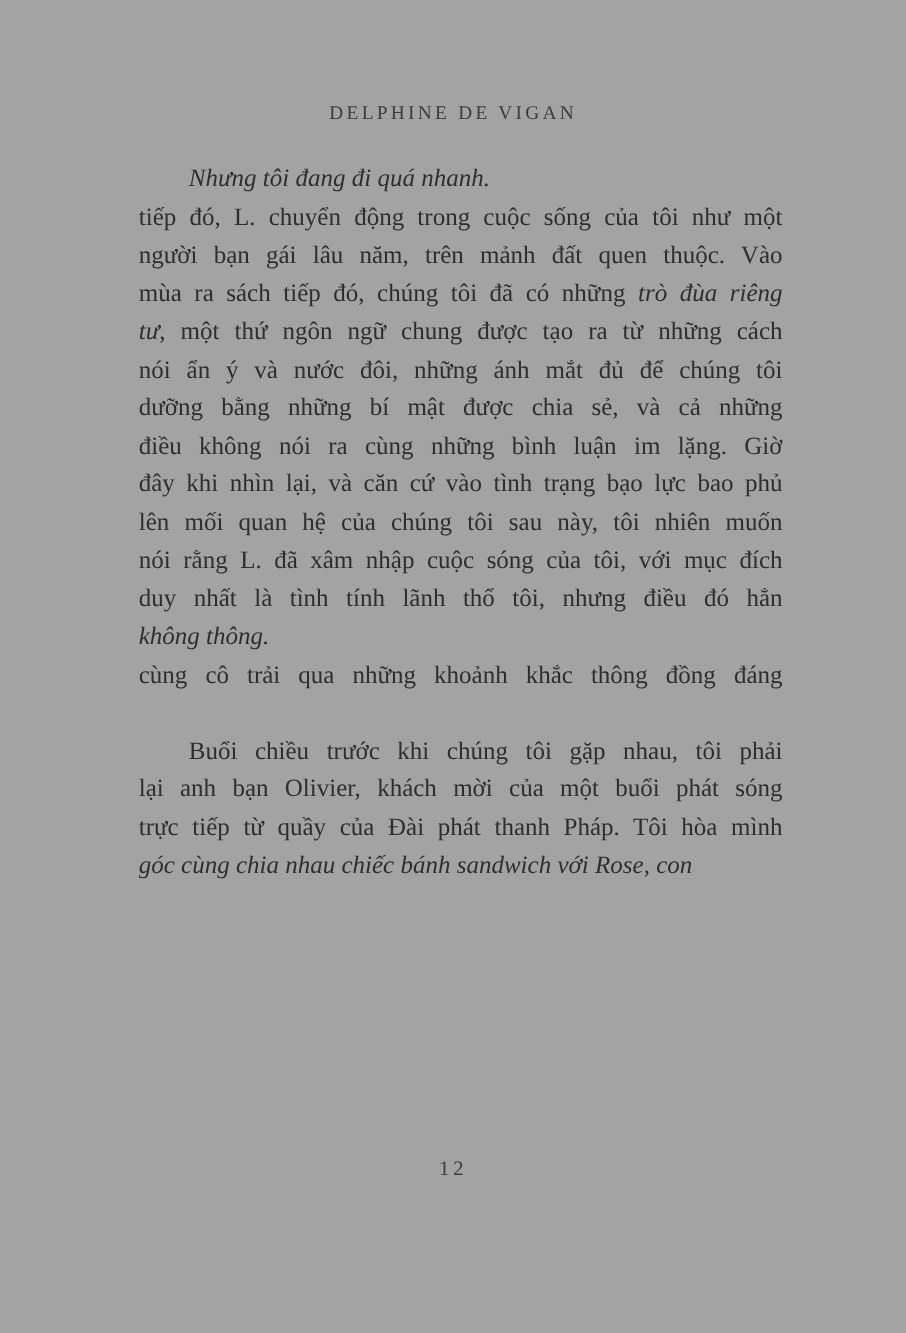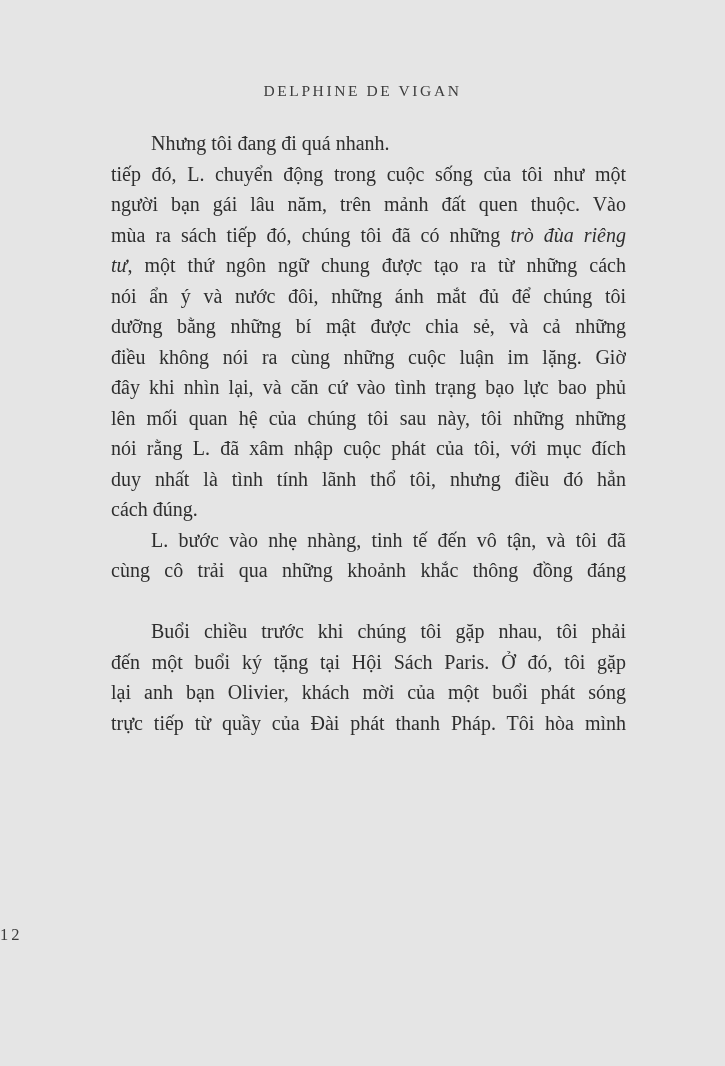--- a/index.html
+++ b/index.html
@@ -4,21 +4,21 @@
 <style>
   html, body {
     margin: 0;
     padding: 0;
     background: #ffffff;
   }
   .page {
     position: relative;
     width: 725px;
     height: 1066px;
-    background: #e5e5e5;
+    background: #a3a3a3;
     font-family: "Liberation Serif", "DejaVu Serif", serif;
     color: #2e2e2e;
     overflow: hidden;
   }
   .running-header {
     position: absolute;
     top: 82px;
     left: 0;
     width: 100%;
     text-align: center;
@@ -45,28 +45,30 @@
   .line {
     text-align: justify;
     text-align-last: justify;
     white-space: normal;
   }
   .line.first {
     text-indent: 40px;
   }
   .line.last {
     text-align-last: left;
+    font-style: italic;
   }
   .line em {
   }
   .page-number {
     position: absolute;
     top: 925px;
     left: 0;
     width: 100%;
+    text-align: center;
     font-size: 16.5px;
     letter-spacing: 3px;
     color: #3c3c3c;
   }
 </style>
 </head>
 <body>
 
 <div class="page">
   <div class="running-header">DELPHINE DE VIGAN</div>
@@ -75,33 +77,32 @@
       <div class="para">
         <div class="line first last"><span>Nhưng tôi đang đi quá nhanh.</span></div>
       </div>
       <div class="para">
         <div class="line"><span>tiếp đó, L. chuyển động trong cuộc sống của tôi như một</span></div>
         <div class="line"><span>người bạn gái lâu năm, trên mảnh đất quen thuộc. Vào</span></div>
         <div class="line"><span>mùa ra sách tiếp đó, chúng tôi đã có những </span><em>trò đùa riêng</em></div>
         <div class="line"><em>tư</em><span>, một thứ ngôn ngữ chung được tạo ra từ những cách</span></div>
         <div class="line"><span>nói ẩn ý và nước đôi, những ánh mắt đủ để chúng tôi</span></div>
         <div class="line"><span>dưỡng bằng những bí mật được chia sẻ, và cả những</span></div>
-        <div class="line"><span>điều không nói ra cùng những cuộc luận im lặng. Giờ</span></div>
+        <div class="line"><span>điều không nói ra cùng những bình luận im lặng. Giờ</span></div>
         <div class="line"><span>đây khi nhìn lại, và căn cứ vào tình trạng bạo lực bao phủ</span></div>
-        <div class="line"><span>lên mối quan hệ của chúng tôi sau này, tôi những những</span></div>
-        <div class="line"><span>nói rằng L. đã xâm nhập cuộc phát của tôi, với mục đích</span></div>
+        <div class="line"><span>lên mối quan hệ của chúng tôi sau này, tôi nhiên muốn</span></div>
+        <div class="line"><span>nói rằng L. đã xâm nhập cuộc sóng của tôi, với mục đích</span></div>
         <div class="line"><span>duy nhất là tình tính lãnh thổ tôi, nhưng điều đó hẳn</span></div>
-        <div class="line last"><span>cách đúng.</span></div>
+        <div class="line last"><span>không thông.</span></div>
       </div>
       <div class="para">
-        <div class="line first"><span>L. bước vào nhẹ nhàng, tinh tế đến vô tận, và tôi đã</span></div>
         <div class="line"><span>cùng cô trải qua những khoảnh khắc thông đồng đáng</span></div>
       </div>
       <div class="para space-before">
         <div class="line first"><span>Buổi chiều trước khi chúng tôi gặp nhau, tôi phải</span></div>
-        <div class="line"><span>đến một buổi ký tặng tại Hội Sách Paris. Ở đó, tôi gặp</span></div>
         <div class="line"><span>lại anh bạn Olivier, khách mời của một buổi phát sóng</span></div>
         <div class="line"><span>trực tiếp từ quầy của Đài phát thanh Pháp. Tôi hòa mình</span></div>
+        <div class="line last"><span>góc cùng chia nhau chiếc bánh sandwich với Rose, con</span></div>
       </div>
     </div>
 
   <div class="page-number">12</div>
 </div>
 
 </body></html>

